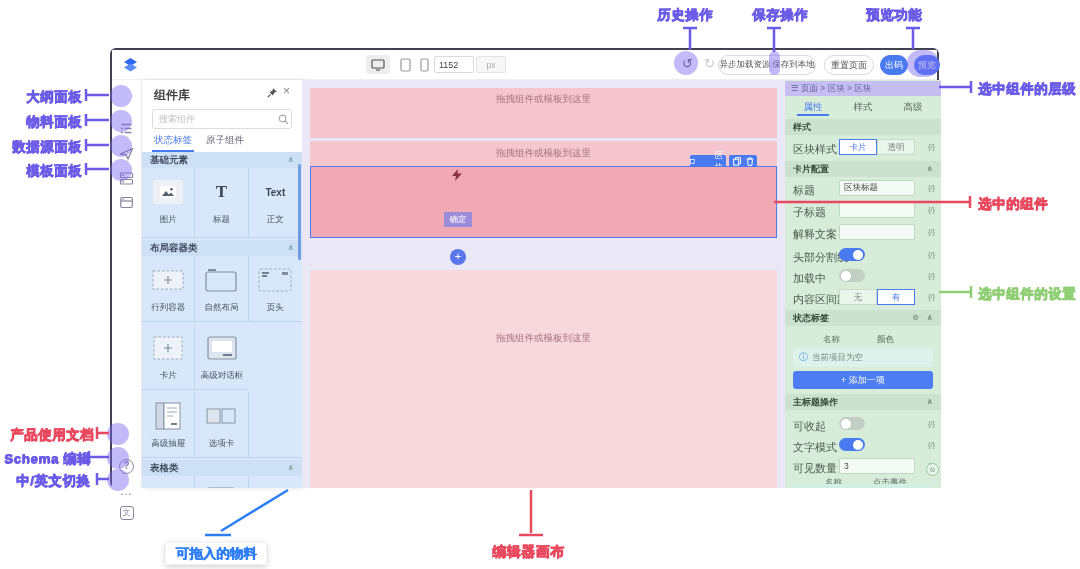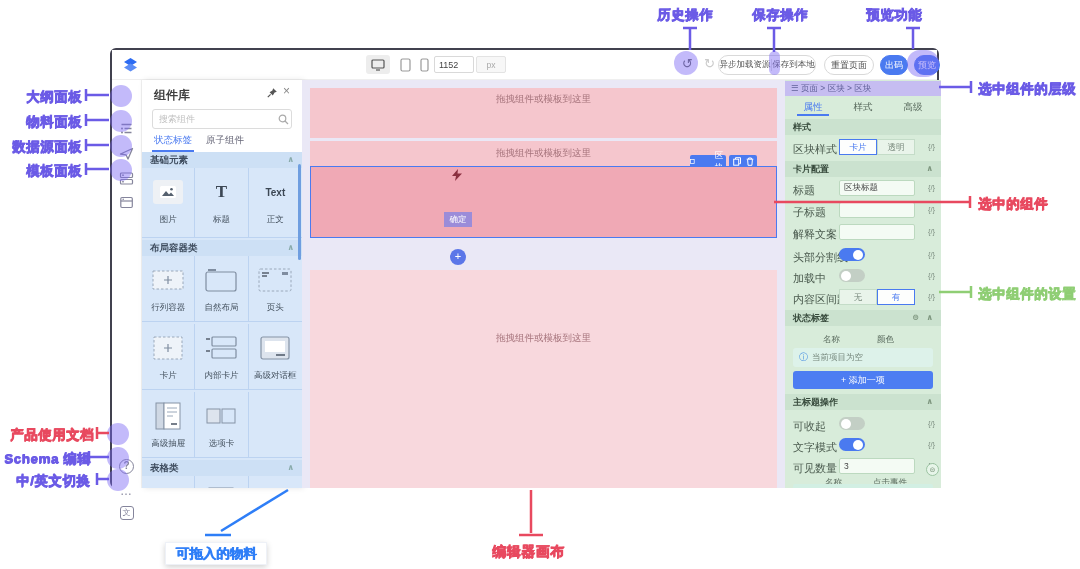--- a/index.html
+++ b/index.html
@@ -251,30 +251,20 @@
             <div class="ic">
                 <svg width="30" height="24" viewBox="0 0 30 24">
                   <rect x="1" y="1" width="28" height="22" fill="#eef3f9" stroke="#9aa8ba" stroke-width="1" stroke-dasharray="2.5 2"></rect>
                   <path d="M15 8v8M11 12h8" stroke="#7f8da0" stroke-width="1.2"></path>
                 </svg>
               </div>
             <div class="lb">卡片</div>
           </div>
           <div class="tile">
             <div class="ic">
-                <svg width="32" height="24" viewBox="0 0 32 24">
-                  <rect x="7" y="1" width="24" height="9" rx="1" fill="none" stroke="#7f8da0" stroke-width="1.2"></rect>
-                  <rect x="7" y="13" width="24" height="9" rx="1" fill="none" stroke="#7f8da0" stroke-width="1.2"></rect>
-                  <path d="M1 3h4M1 15h4" stroke="#55606e" stroke-width="1.6"></path>
-                </svg>
-              </div>
-            <div class="lb">内部卡片</div>
-          </div>
-          <div class="tile">
-            <div class="ic">
                 <svg width="30" height="24" viewBox="0 0 30 24">
                   <rect x="1" y="1" width="28" height="22" rx="2" fill="#dde4ee" stroke="#8593a6" stroke-width="1.2"></rect>
                   <rect x="5" y="5" width="20" height="11" fill="#fff"></rect>
                   <path d="M16 19h9" stroke="#55606e" stroke-width="1.6"></path>
                 </svg>
               </div>
             <div class="lb">高级对话框</div>
           </div>
         </div>
         <div class="trow" style="top:240px;height:66px">

